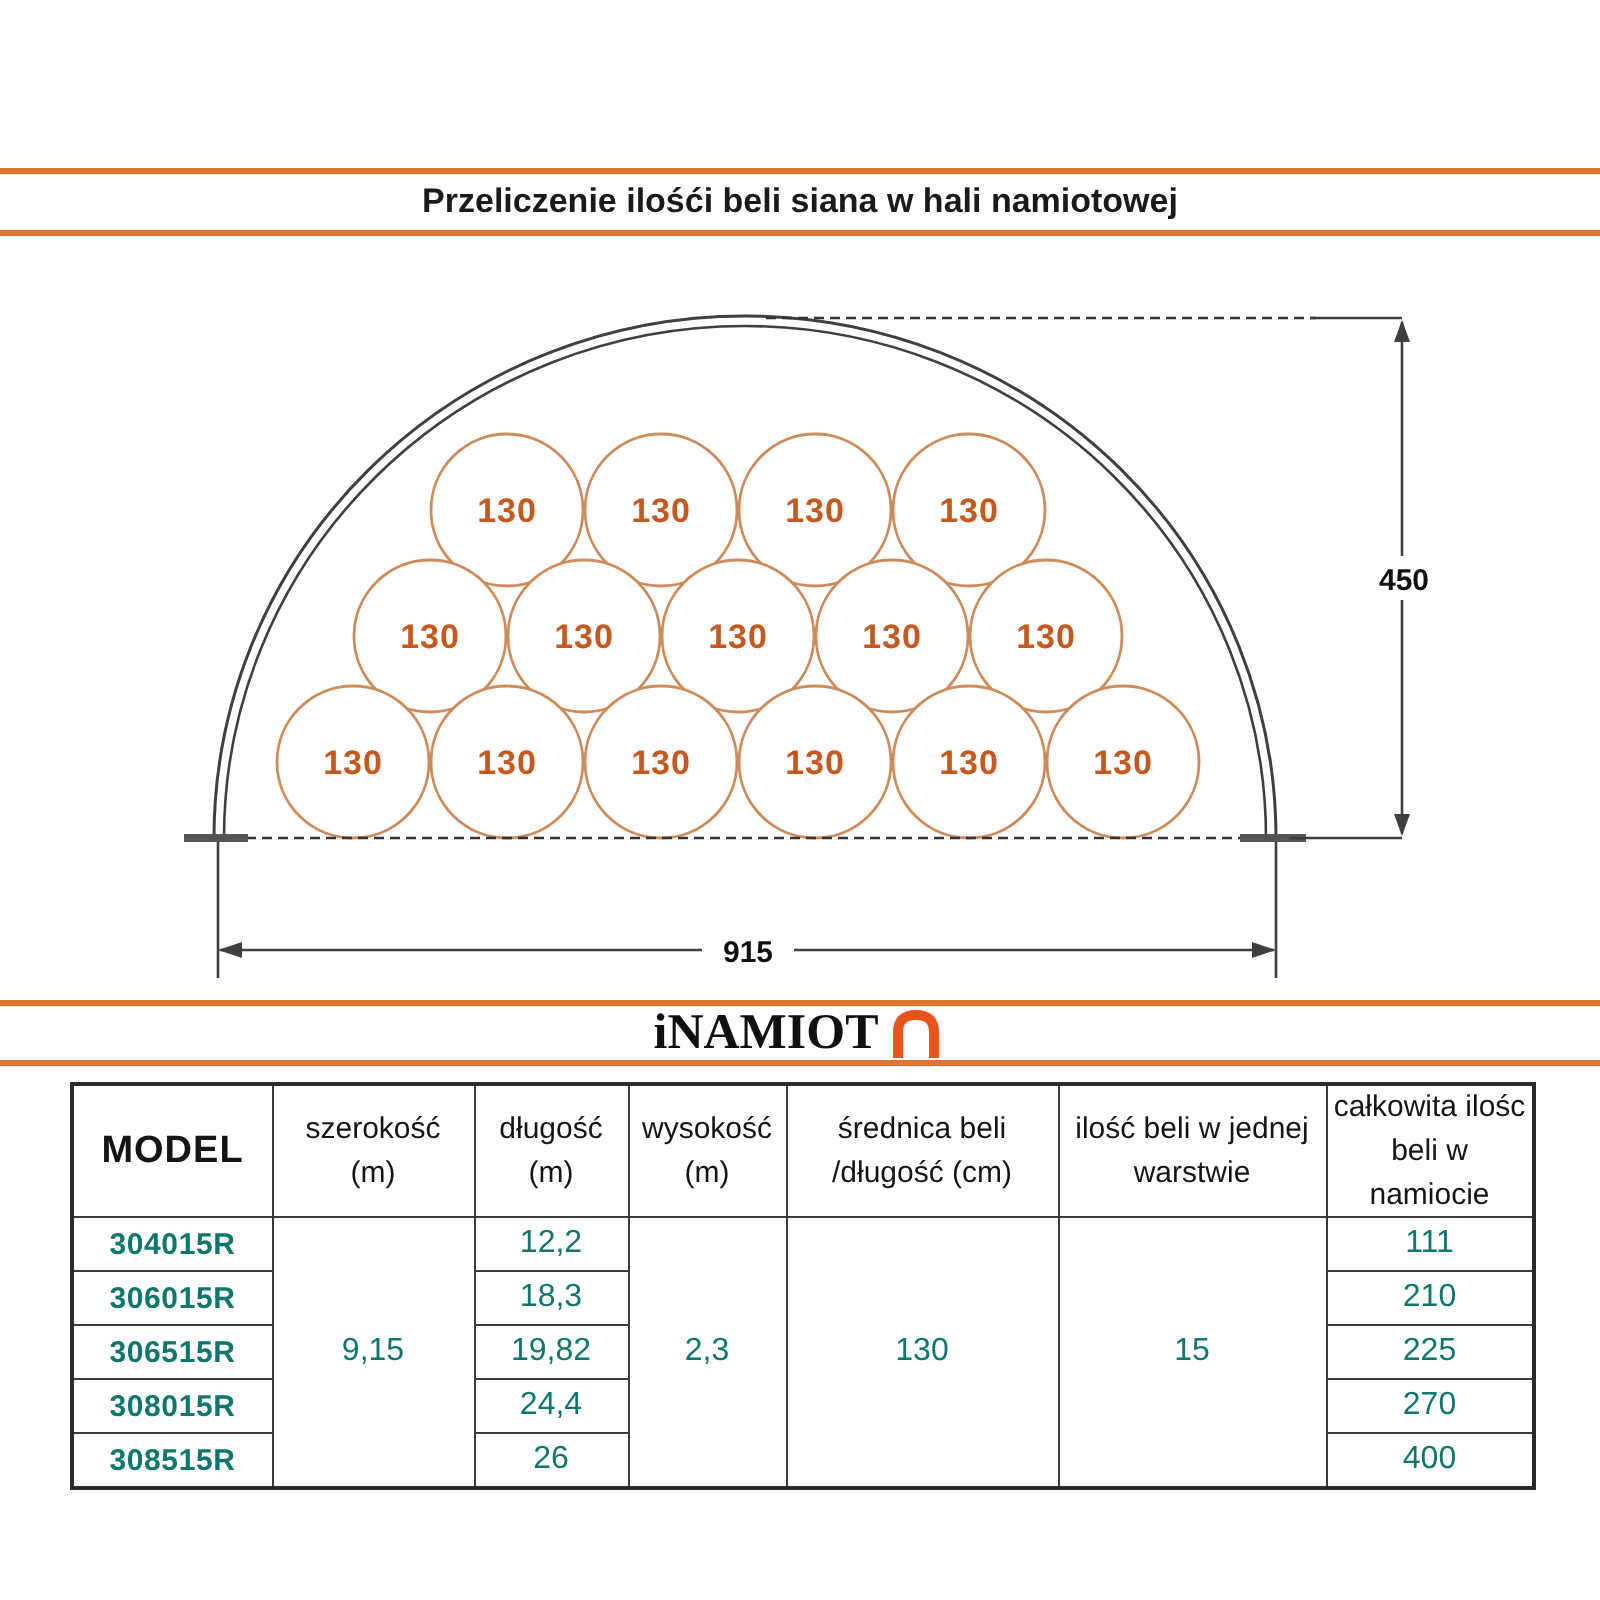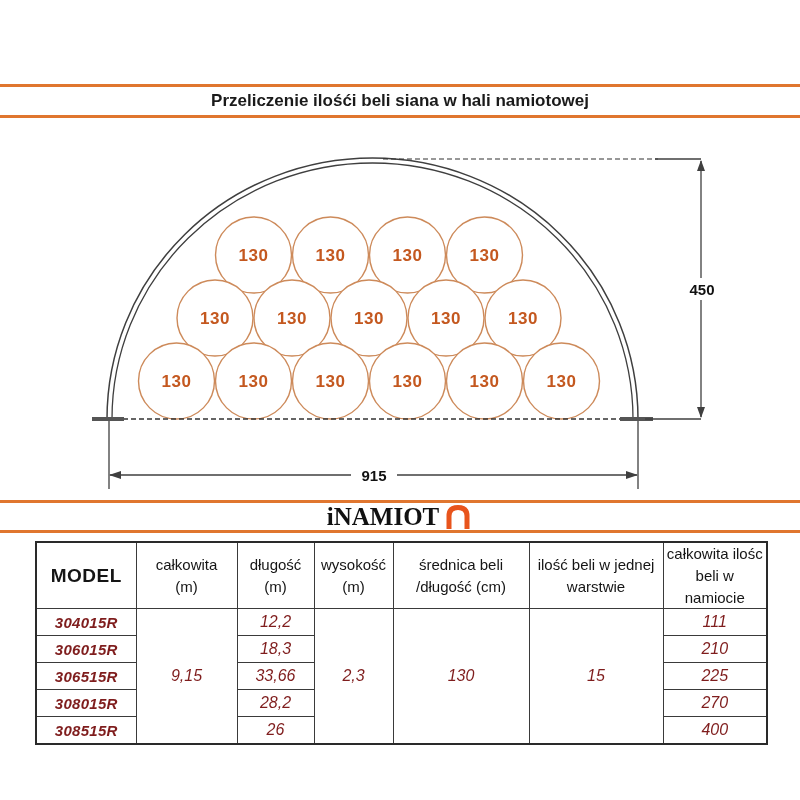--- a/index.html
+++ b/index.html
@@ -24,21 +24,21 @@
 
   
   .spec-table{position:absolute;left:35px;top:541px;border-collapse:collapse;table-layout:fixed;
     width:731px;background:#fff;}
   .spec-table th,.spec-table td{border:1px solid #3a3a3a;text-align:center;vertical-align:middle;
     padding:0 2px;overflow:hidden;}
   .spec-table{border:2px solid #2a2a2a;}
   .spec-table thead th{height:46px;font-size:15px;font-weight:normal;line-height:1.45;
     white-space:pre-line;color:#151515;}
   .spec-table thead th.model-h{font-weight:bold;font-size:19px;letter-spacing:0.5px;}
-  .spec-table tbody td{height:26px;font-size:16px;color:#7f1d1d;font-style:italic;}
+  .spec-table tbody td{height:26px;font-size:16px;color:#0f766e;}
   .spec-table tbody td.model{font-weight:bold;font-size:15px;letter-spacing:0.3px;}
 </style>
 </head>
 <body>
 
 <div id="page">
 
   <div class="title-bar">
     <span>Przeliczenie ilośći beli siana w hali namiotowej</span>
   </div>
@@ -119,21 +119,21 @@
         <col style="width:101px">
         <col style="width:77px">
       <col style="width:79px">
         <col style="width:136px">
         <col style="width:134px">
       <col style="width:104px">
     </colgroup>
     <thead>
       <tr id="head-row">
           <th class="model-h">MODEL</th>
-          <th>całkowita
+          <th>szerokość
 (m)</th>
           <th>długość
 (m)</th>
           <th>wysokość
 (m)</th>
           <th>średnica beli
 /długość (cm)</th>
           <th>ilość beli w jednej
 warstwie</th>
           <th>całkowita ilośc
@@ -150,26 +150,26 @@
           <td rowspan="5">15</td>
           <td>111</td>
         </tr>
         <tr>
           <td class="model">306015R</td>
           <td>18,3</td>
           <td>210</td>
         </tr>
         <tr>
           <td class="model">306515R</td>
-          <td>33,66</td>
+          <td>19,82</td>
           <td>225</td>
         </tr>
         <tr>
           <td class="model">308015R</td>
-          <td>28,2</td>
+          <td>24,4</td>
           <td>270</td>
         </tr>
         <tr>
           <td class="model">308515R</td>
           <td>26</td>
           <td>400</td>
         </tr>
       </tbody>
   </table>
 

